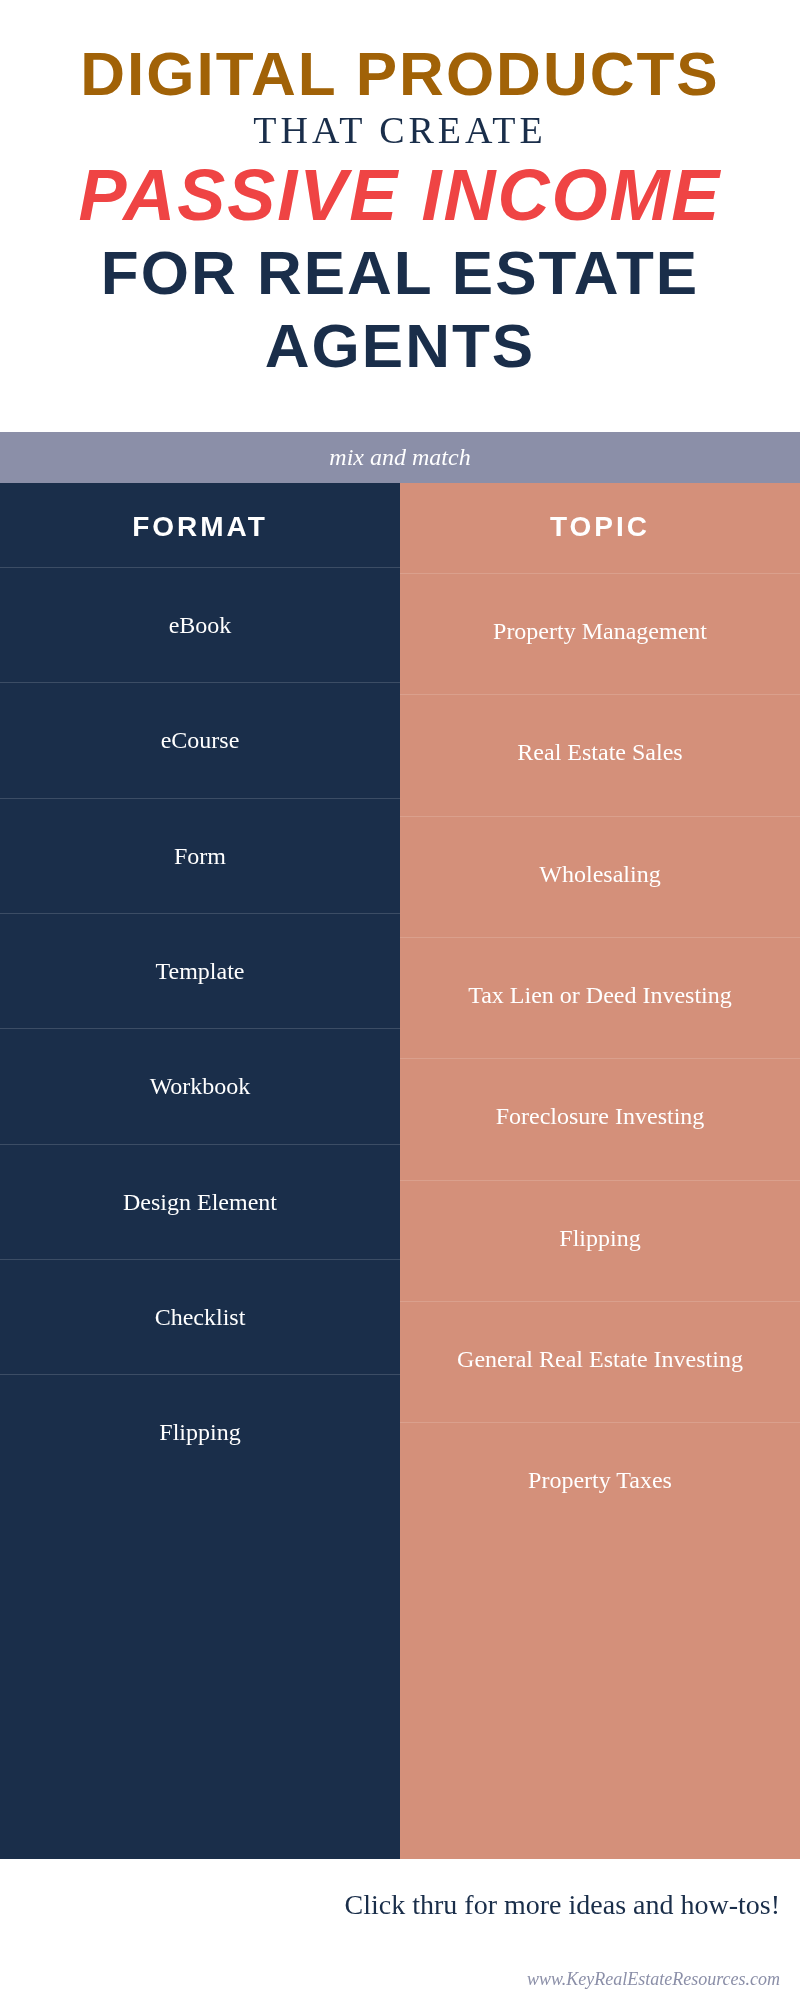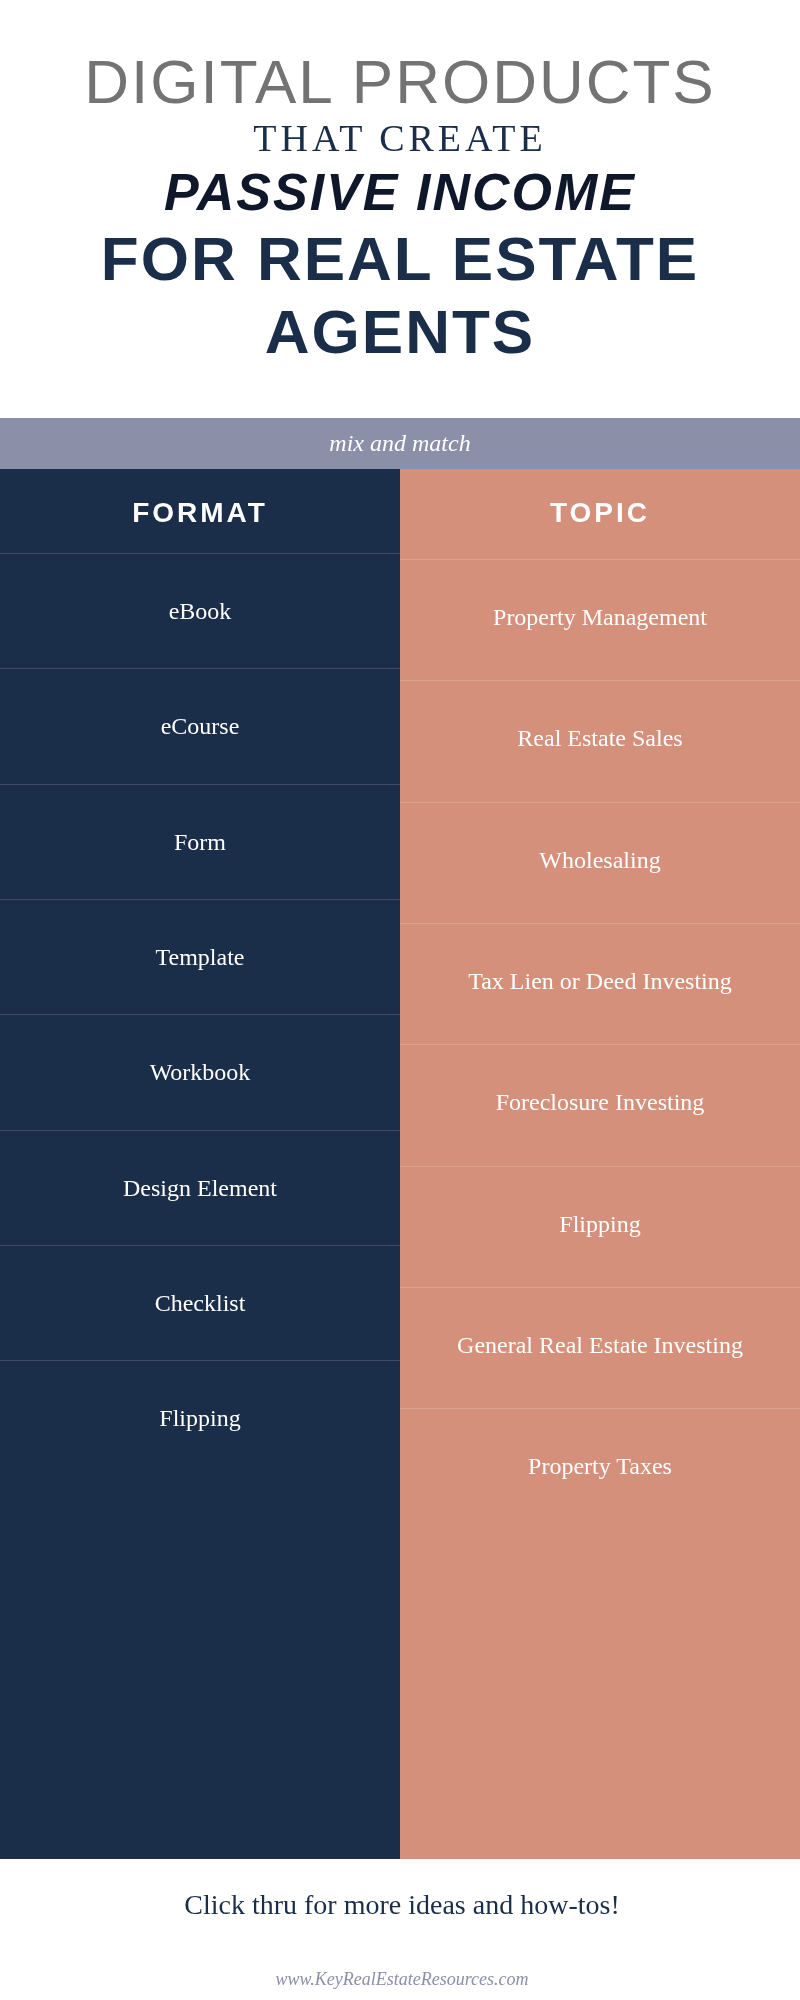--- a/index.html
+++ b/index.html
@@ -16,43 +16,42 @@
 
     #header {
       width: 100%;
       background: #fff;
       text-align: center;
       padding: 40px 60px 20px 60px;
     }
 
     .title-digital {
       font-size: 62px;
-      font-weight: 400;
-      color: #737373;
+      font-weight: 700;
+      color: #a16207;
       letter-spacing: 2px;
       font-family: Arial Black, Arial, sans-serif;
       line-height: 1.1;
       text-transform: uppercase;
-      margin-top: 8px;
     }
 
     .title-that-create {
       font-size: 38px;
       font-weight: 400;
       color: #1a2e4a;
       letter-spacing: 4px;
       font-family: Georgia, serif;
       text-transform: uppercase;
       margin-top: 0;
     }
 
     .title-passive {
-      font-size: 52px;
+      font-size: 72px;
       font-weight: 900;
-      color: #0f172a;
+      color: #ef4444;
       letter-spacing: 2px;
       font-family: Arial Black, Arial, sans-serif;
       text-transform: uppercase;
       font-style: italic;
       margin-top: 4px;
       line-height: 1.1;
     }
 
     .title-for-real {
       font-size: 62px;
@@ -124,21 +123,21 @@
       line-height: 1.35;
       display: flex;
       align-items: center;
       justify-content: center;
       min-height: 100px;
     }
 
     #footer {
       width: 100%;
       background: #fff;
-      text-align: center;
+      text-align: right;
       padding: 30px 20px 10px 24px;
     }
 
     .footer-cta {
       font-size: 28px;
       color: #1a2e4a;
       font-family: Georgia, serif;
       margin-bottom: 12px;
     }
 

